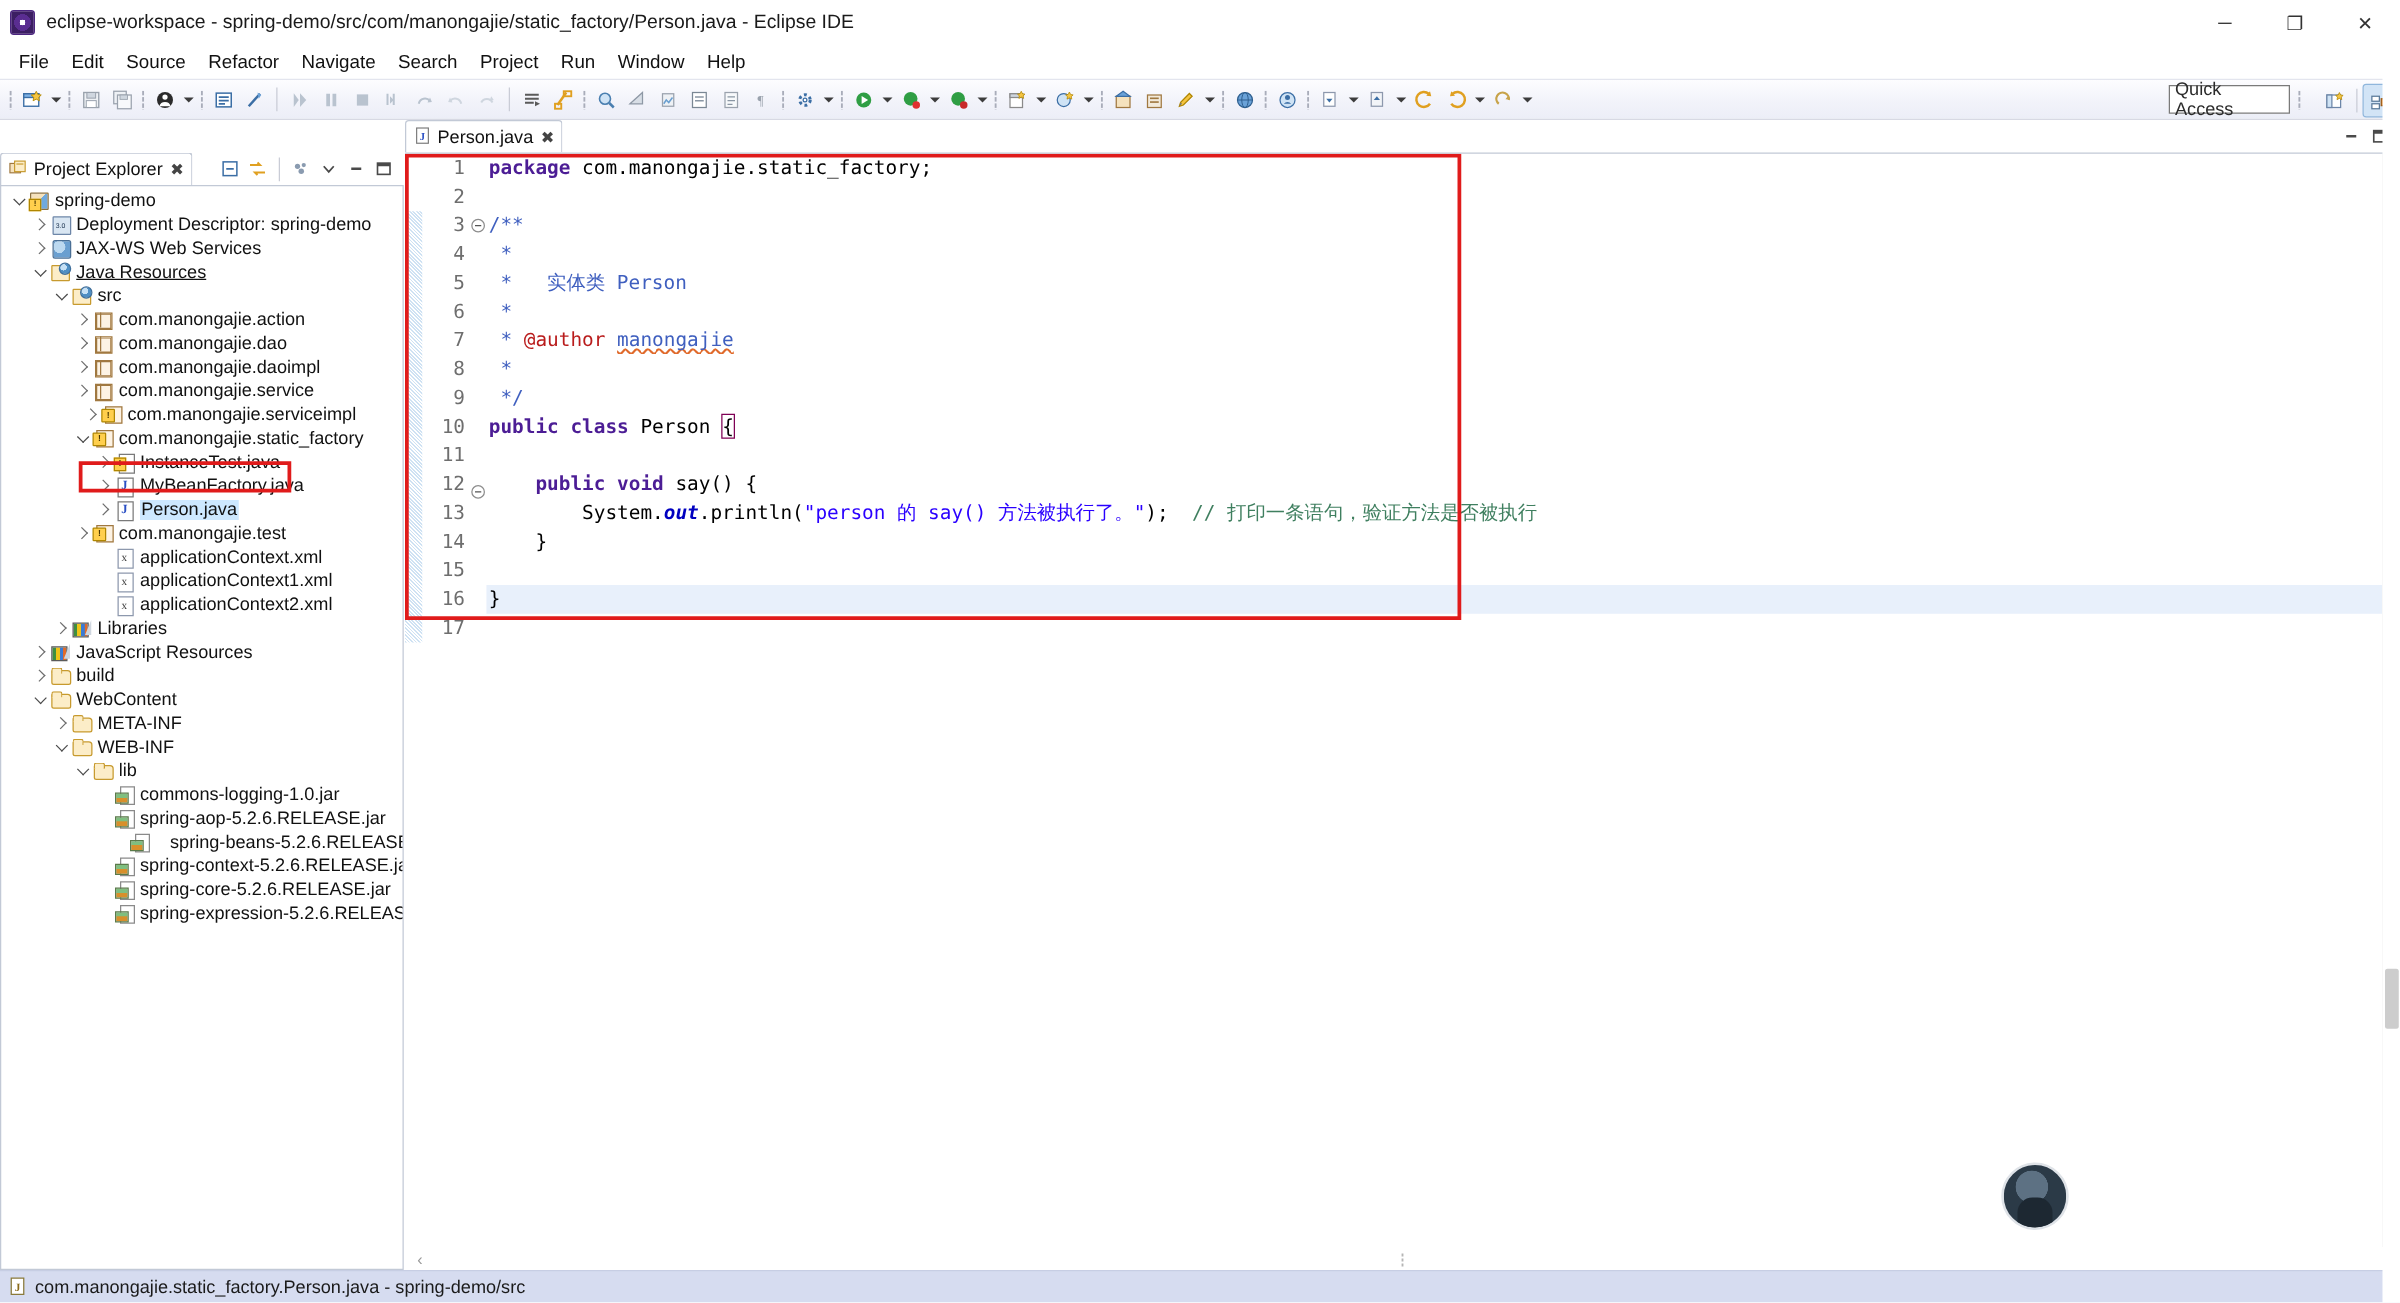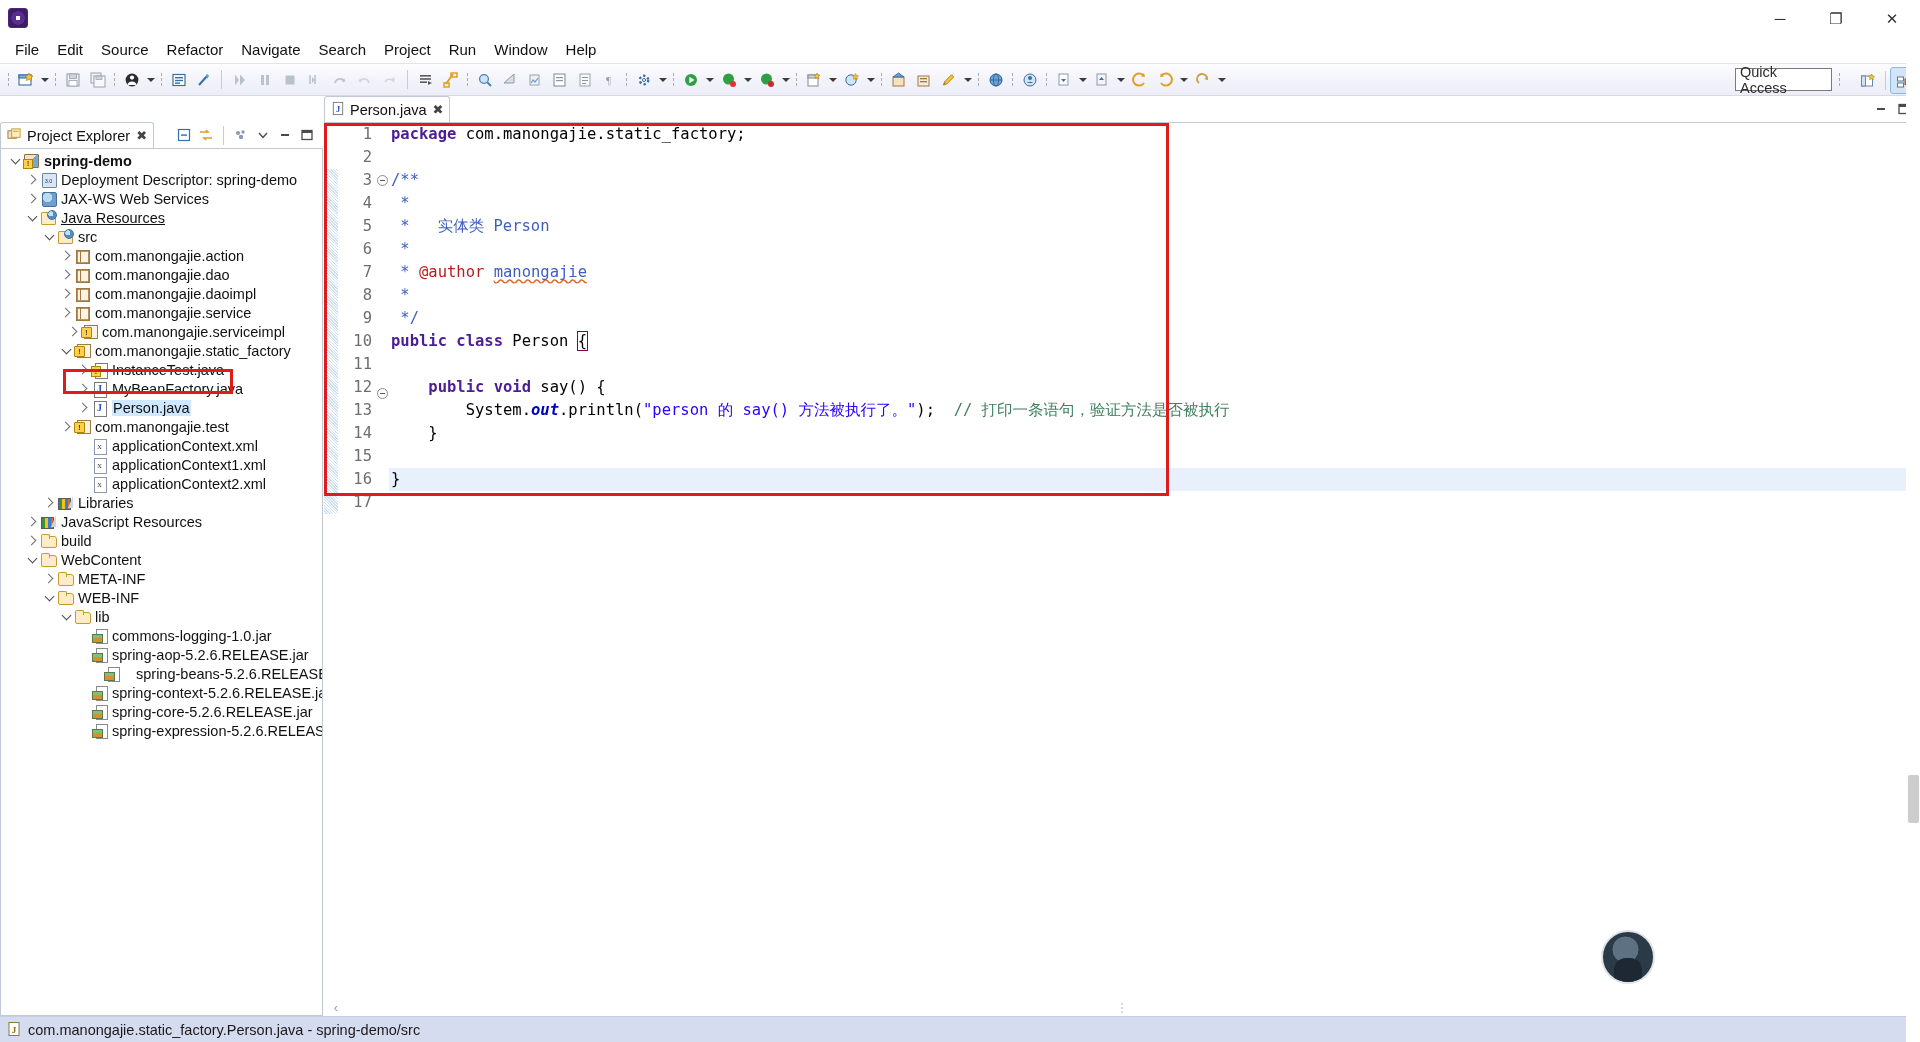--- a/index.html
+++ b/index.html
@@ -497,20 +497,21 @@
     font-size: 14.5px; color: #1a1a1a;
     border-top: 1px solid #c7cee4;
   }
   #status-icon { width: 17px; height: 17px; position: relative; margin-right: 5px; }
 </style>
 </head>
 <body>
 
 <div id="titlebar">
   <div id="app-icon"></div>
+  <div id="window-title">eclipse-workspace - spring-demo/src/com/manongajie/static_factory/Person.java - Eclipse IDE</div>
   <div id="win-buttons">
     <div class="win-btn">─</div>
     <div class="win-btn">❐</div>
     <div class="win-btn close">✕</div>
   </div>
 </div>
 
 <div id="menubar">
   <div class="menu-item">File</div>
   <div class="menu-item">Edit</div>
@@ -874,21 +875,21 @@
         </div>
         <div class="view-btn">
           <svg width="16" height="16" viewBox="0 0 16 16">
             <rect x="3" y="3.5" width="10" height="9" fill="none" stroke="#4a4a4a" stroke-width="1.3"></rect>
             <rect x="3" y="3.5" width="10" height="2.5" fill="#4a4a4a"></rect>
           </svg>
         </div>
       </div>
     </div>
     <div id="explorer-body">
-        <div class="tree-row" style="padding-left: 6px; font-weight: bold;">
+        <div class="tree-row" style="padding-left: 6px;">
           <span class="twisty expanded"></span>
           <span class="ticon ic-project"></span>
           <span class="tree-label">spring-demo</span>
         </div>
         <div class="tree-row" style="padding-left: 23px;">
           <span class="twisty collapsed"></span>
           <span class="ticon ic-deploy"></span>
           <span class="tree-label">Deployment Descriptor: spring-demo</span>
         </div>
         <div class="tree-row" style="padding-left: 23px;">

